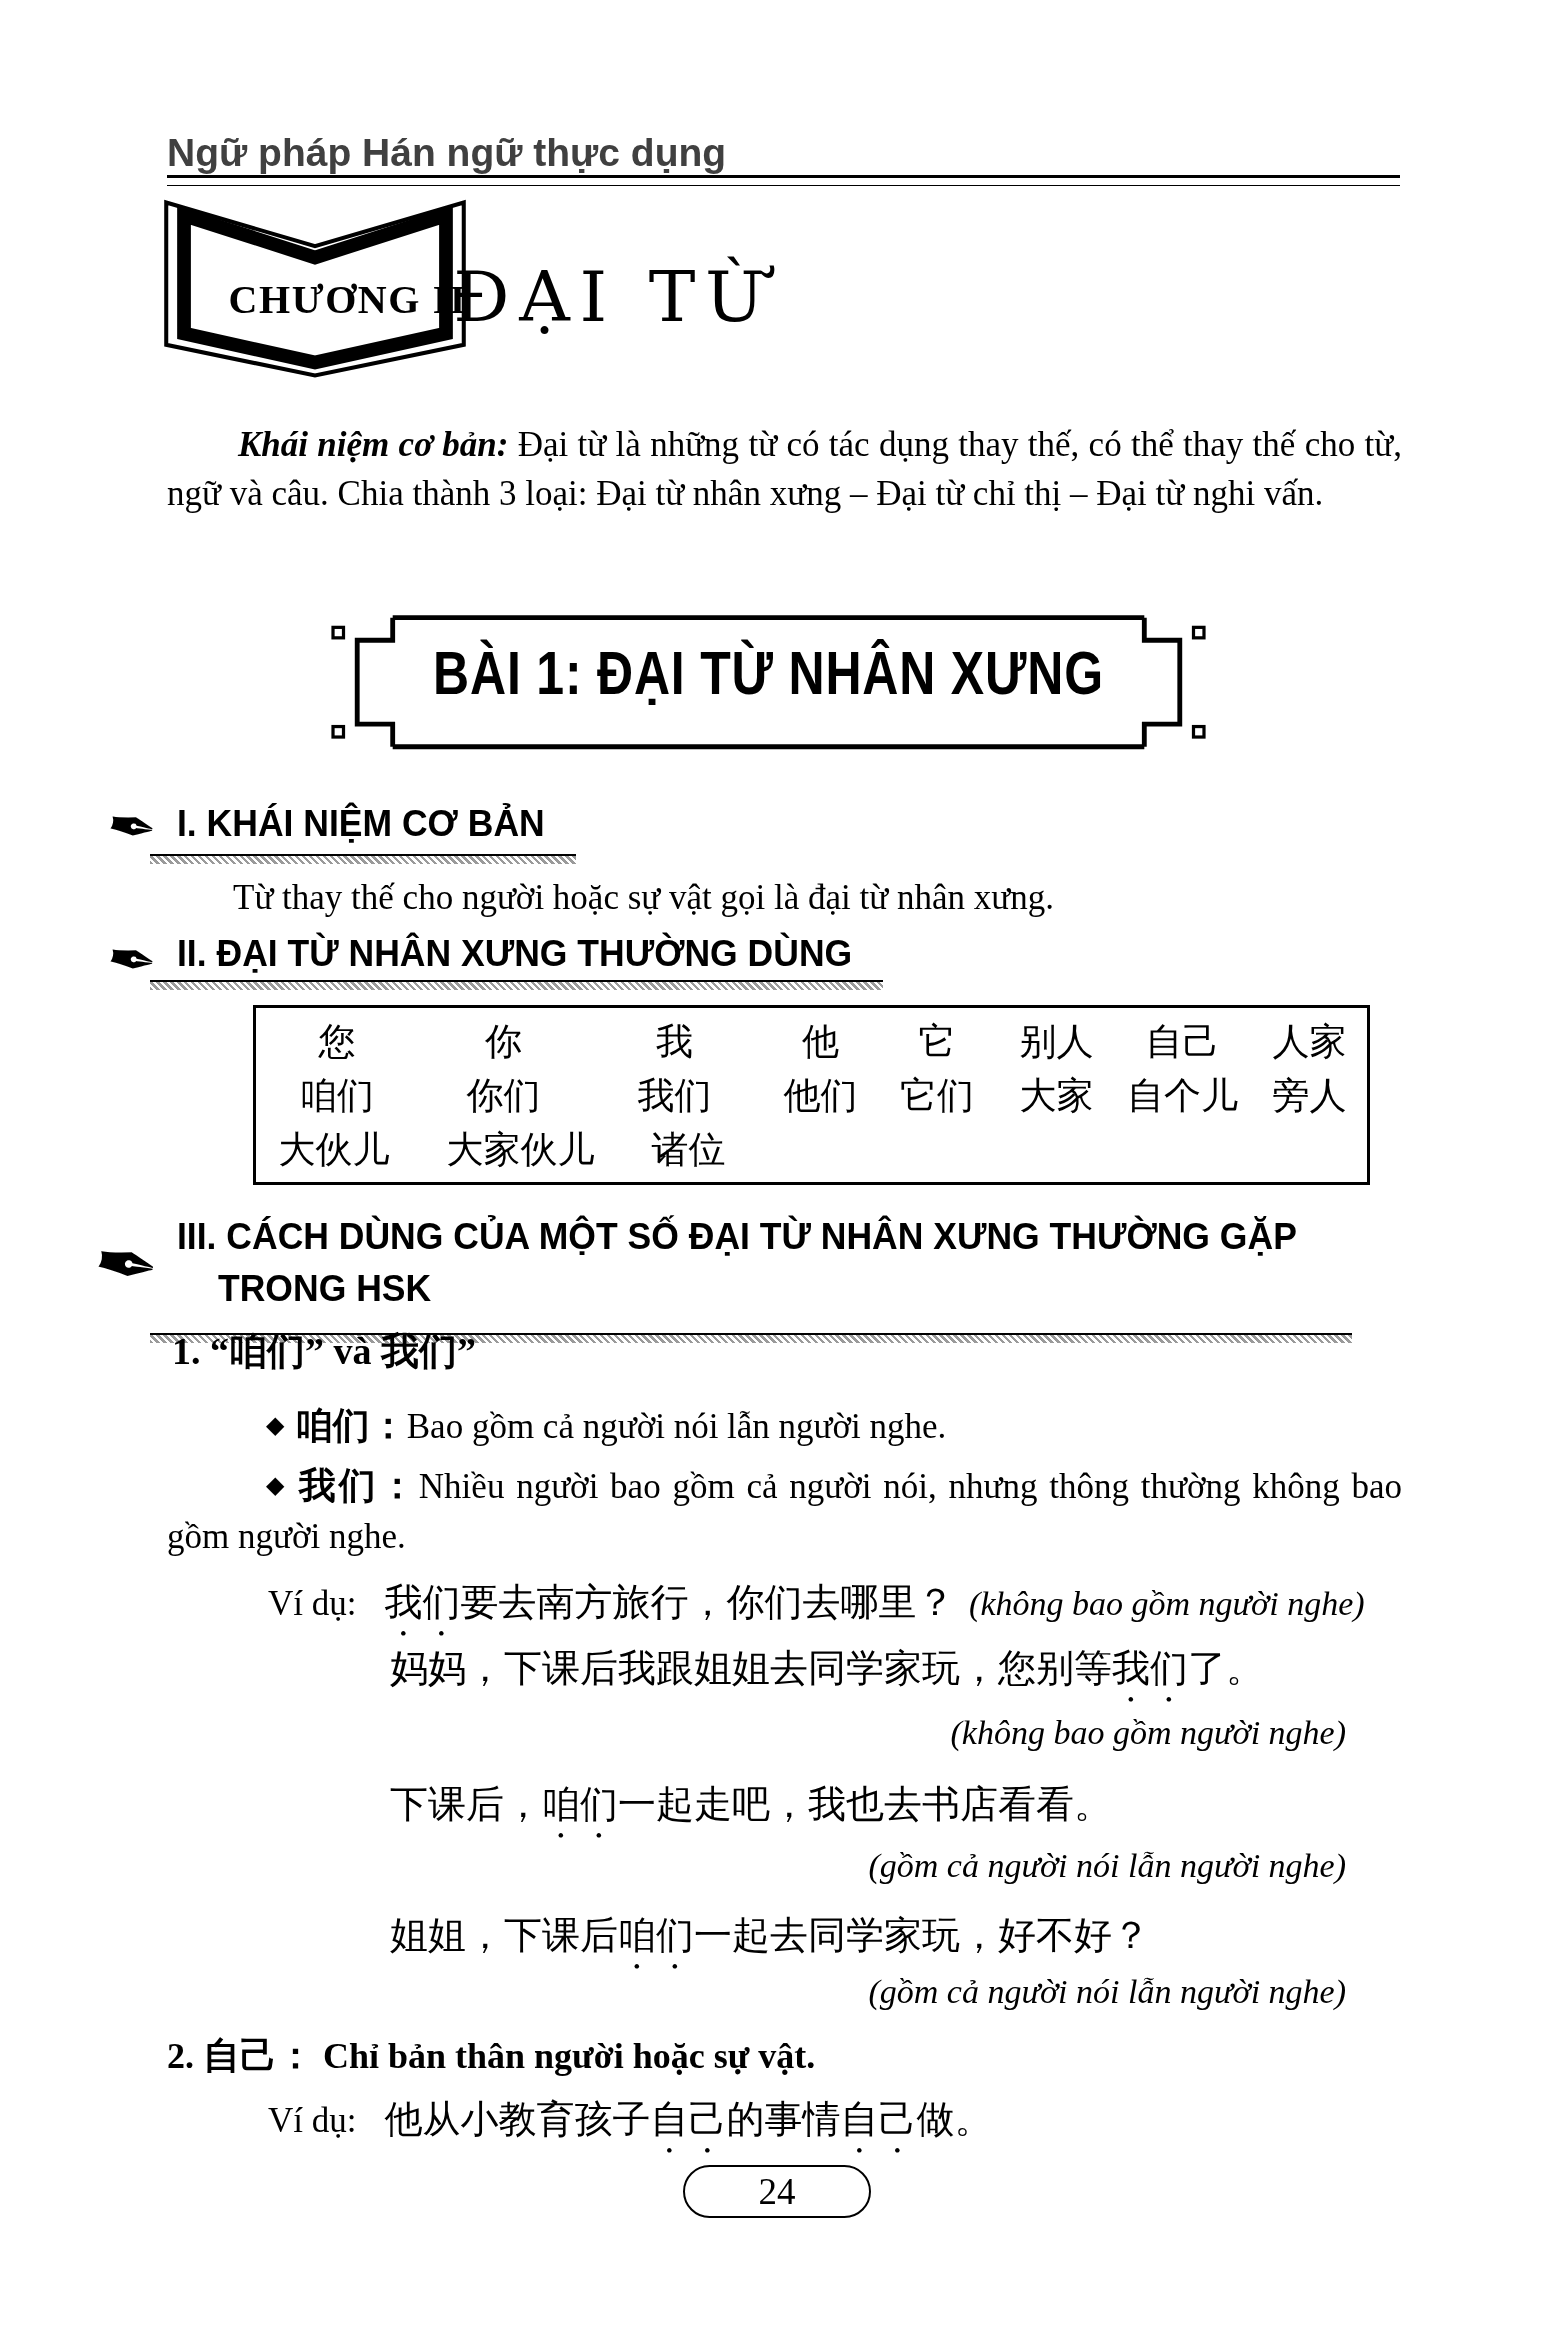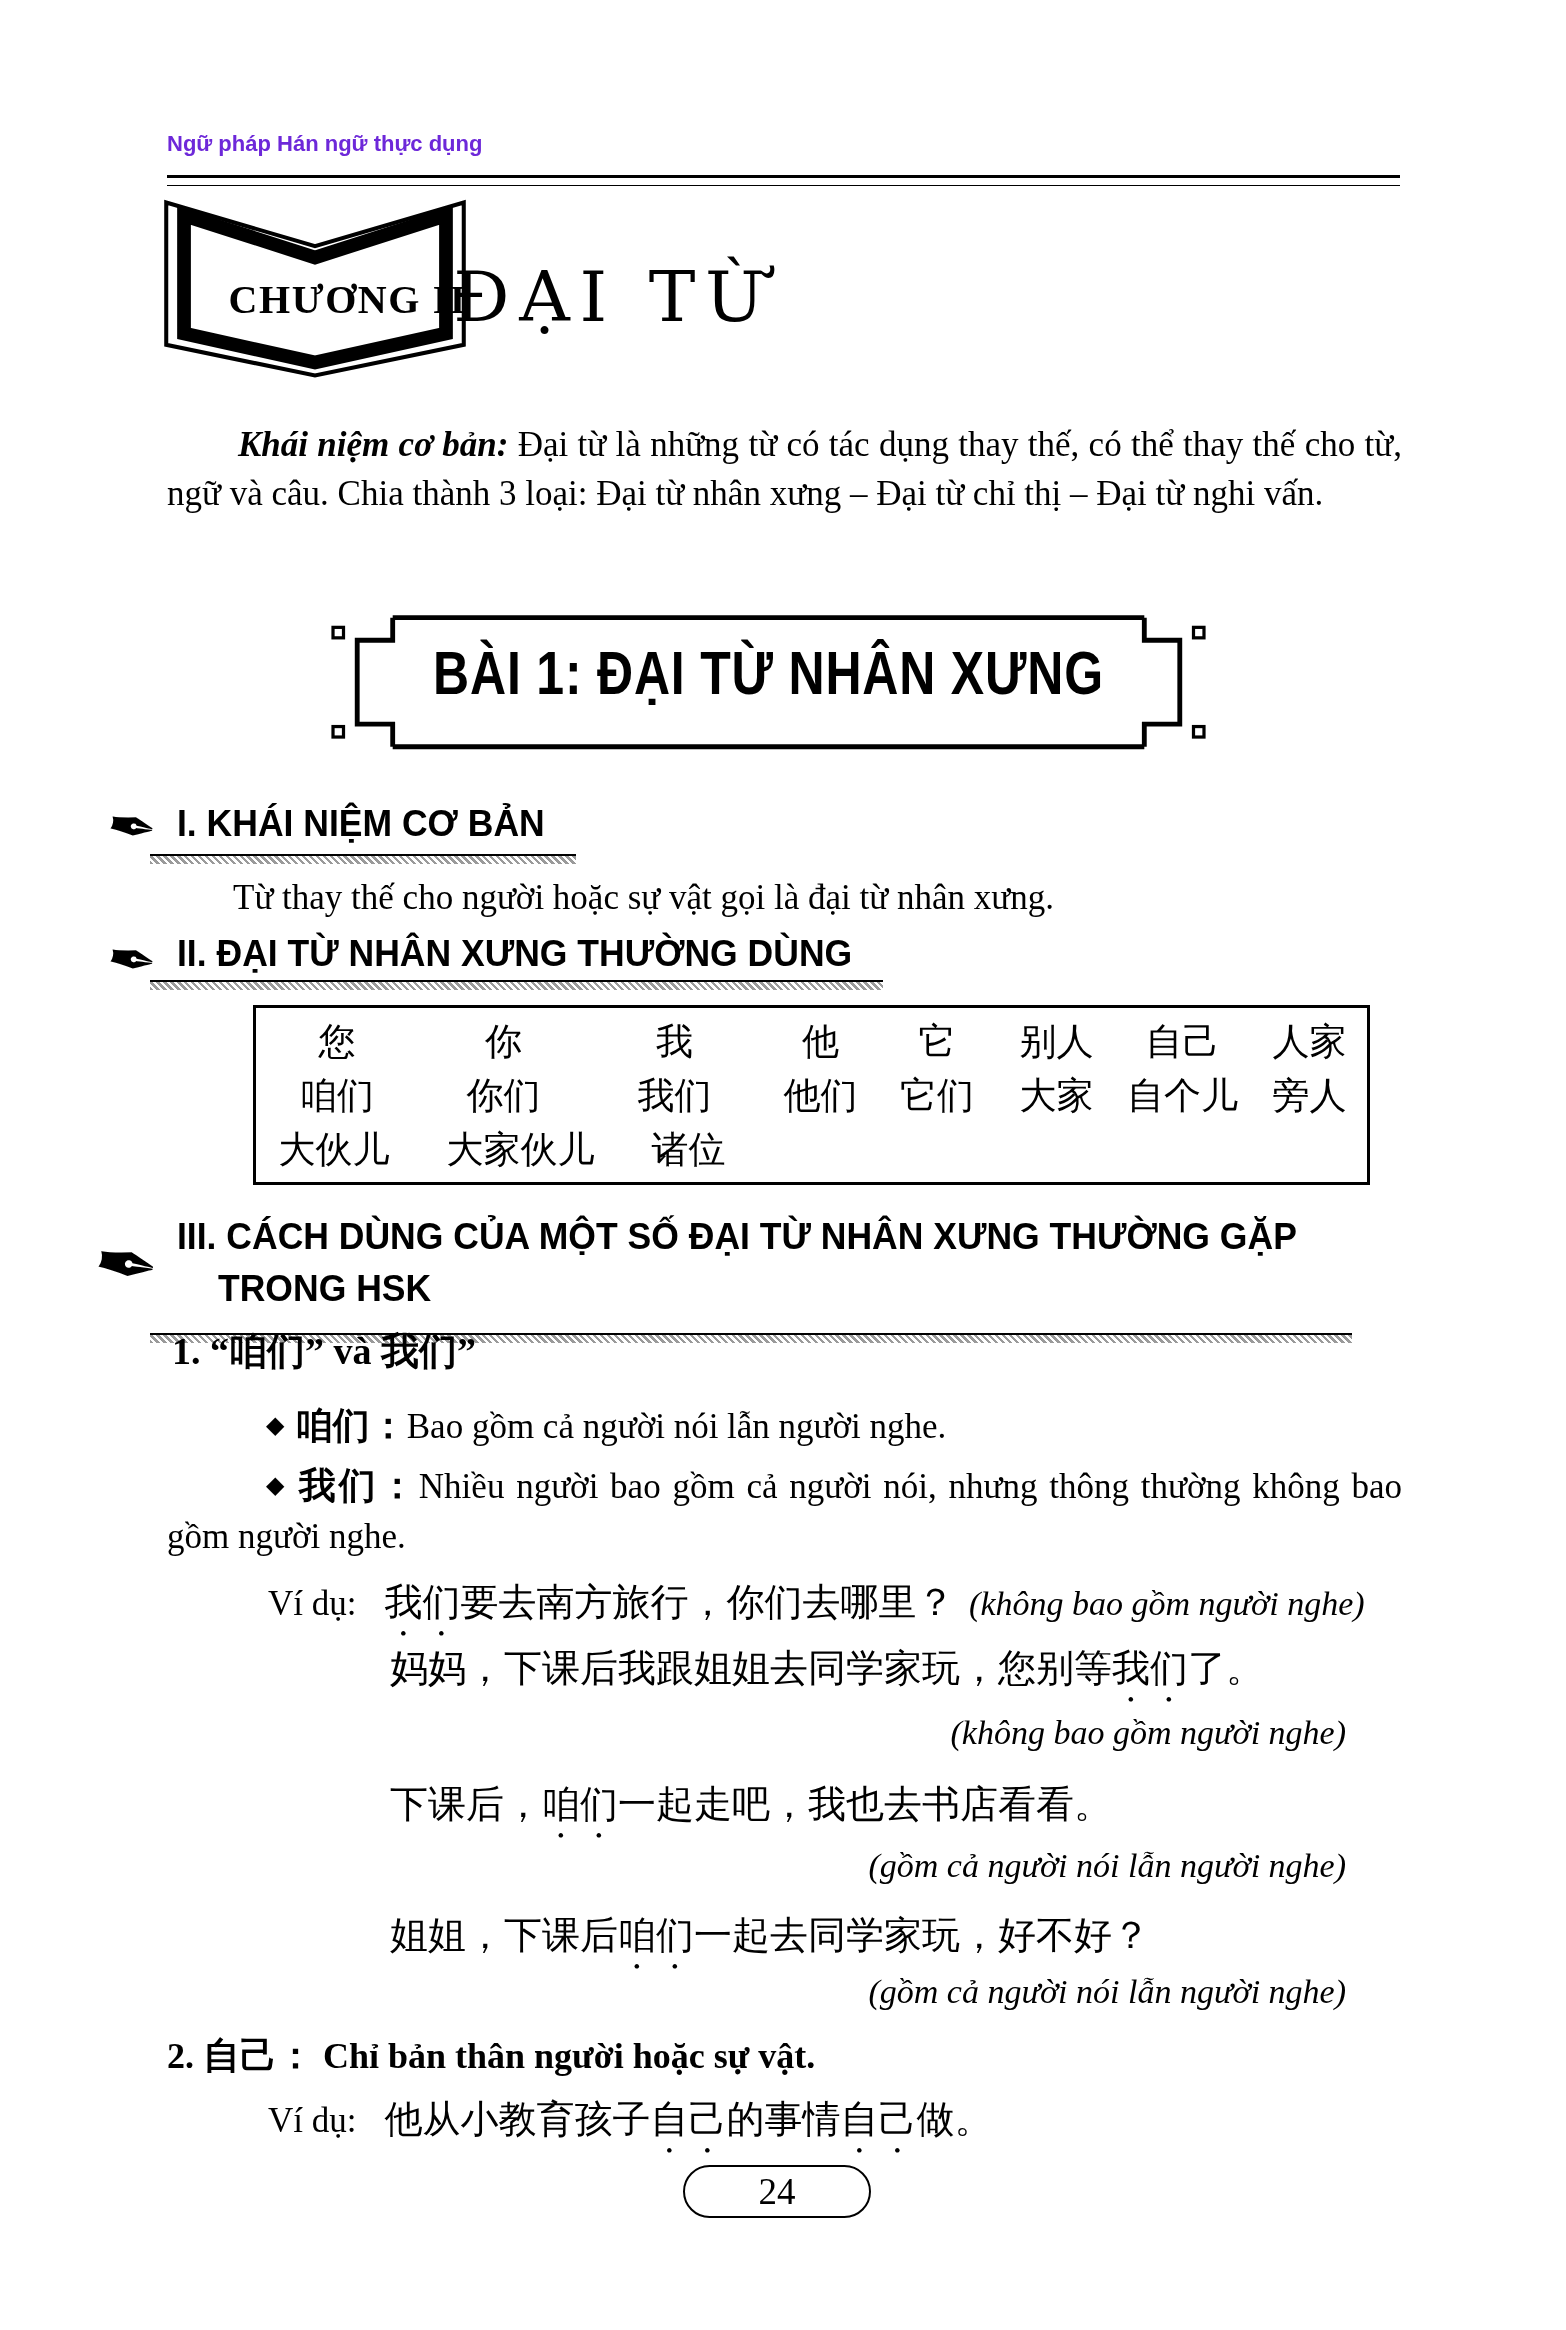--- a/index.html
+++ b/index.html
@@ -6,21 +6,21 @@
   .page{
     position:relative; width:1566px; height:2330px; background:#ffffff;
     font-family:"Liberation Serif","DejaVu Serif",serif; color:#000;
     overflow:hidden; margin:0 auto;
   }
   .abs{position:absolute;}
 
   
   .runhead{
     left:167px; top:131px; font-family:"Liberation Sans","DejaVu Sans",sans-serif;
-    font-weight:bold; font-size:22px; letter-spacing:0px; color:#6d28d9;
+    font-weight:bold; font-size:39px; letter-spacing:0px; color:#404040;
   }
   .headrule{
     left:167px; top:175px; width:1233px; height:7.3px;
     border-top:3.2px solid #000; border-bottom:1.6px solid #000;
   }
 
   
   .badge{left:163px; top:199px; width:304px; height:180px;}
   .badge svg{position:absolute; left:0; top:0;}
   .badge-label{

